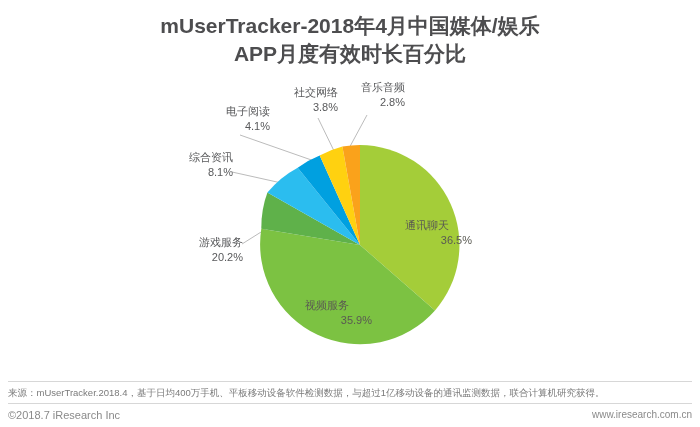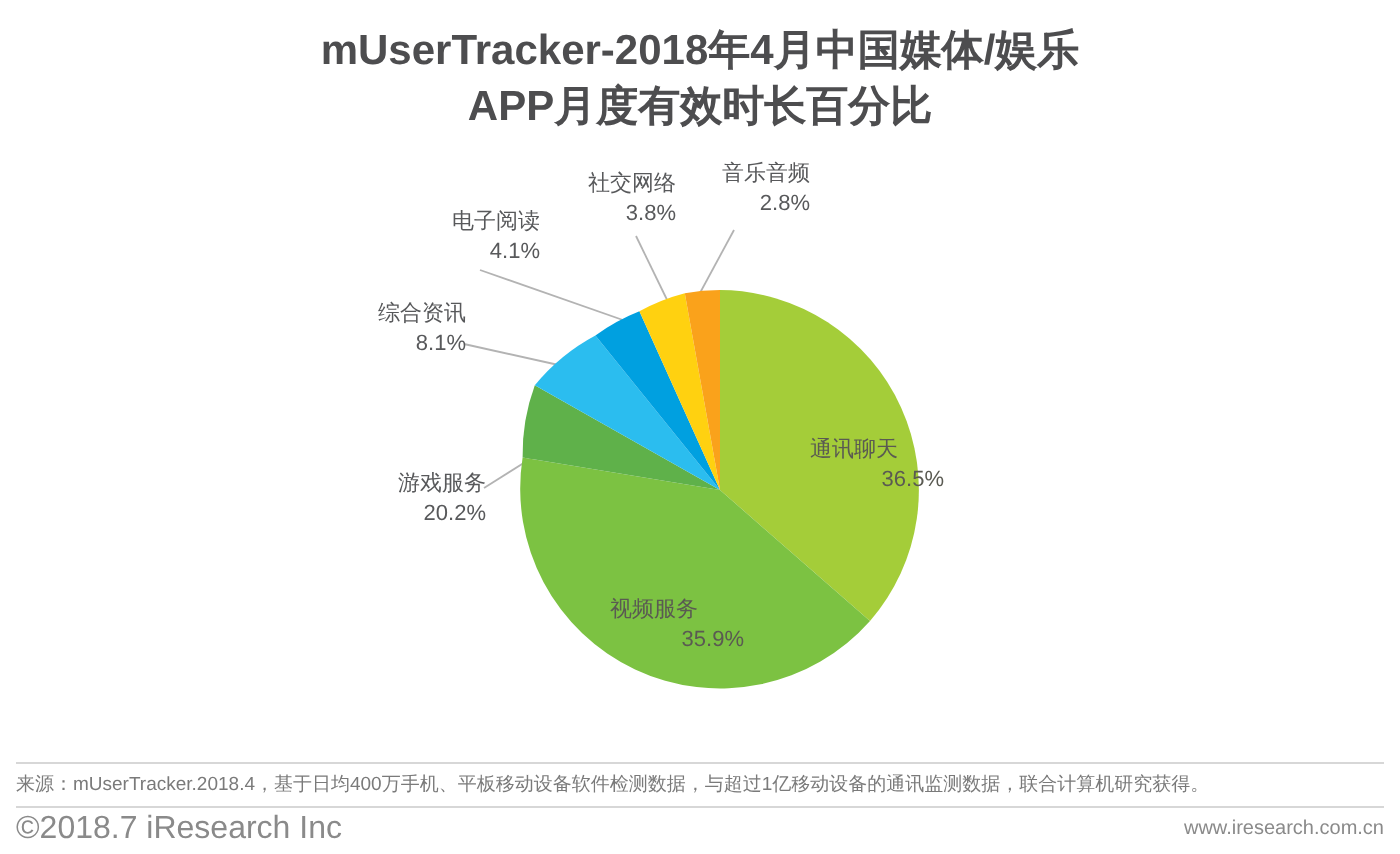--- a/index.html
+++ b/index.html
@@ -97,21 +97,21 @@
     width: 684px;
     font-size: 9.5px;
     color: #7a7a7a;
     line-height: 14px;
     white-space: nowrap;
   }
   .footer-copy {
     position: absolute;
     left: 8px;
     top: 408px;
-    font-size: 16px;
+    font-size: 11px;
     color: #8a8a8a;
     line-height: 14px;
     white-space: nowrap;
   }
   .footer-url {
     position: absolute;
     right: 8px;
     top: 408px;
     font-size: 10px;
     color: #8a8a8a;

